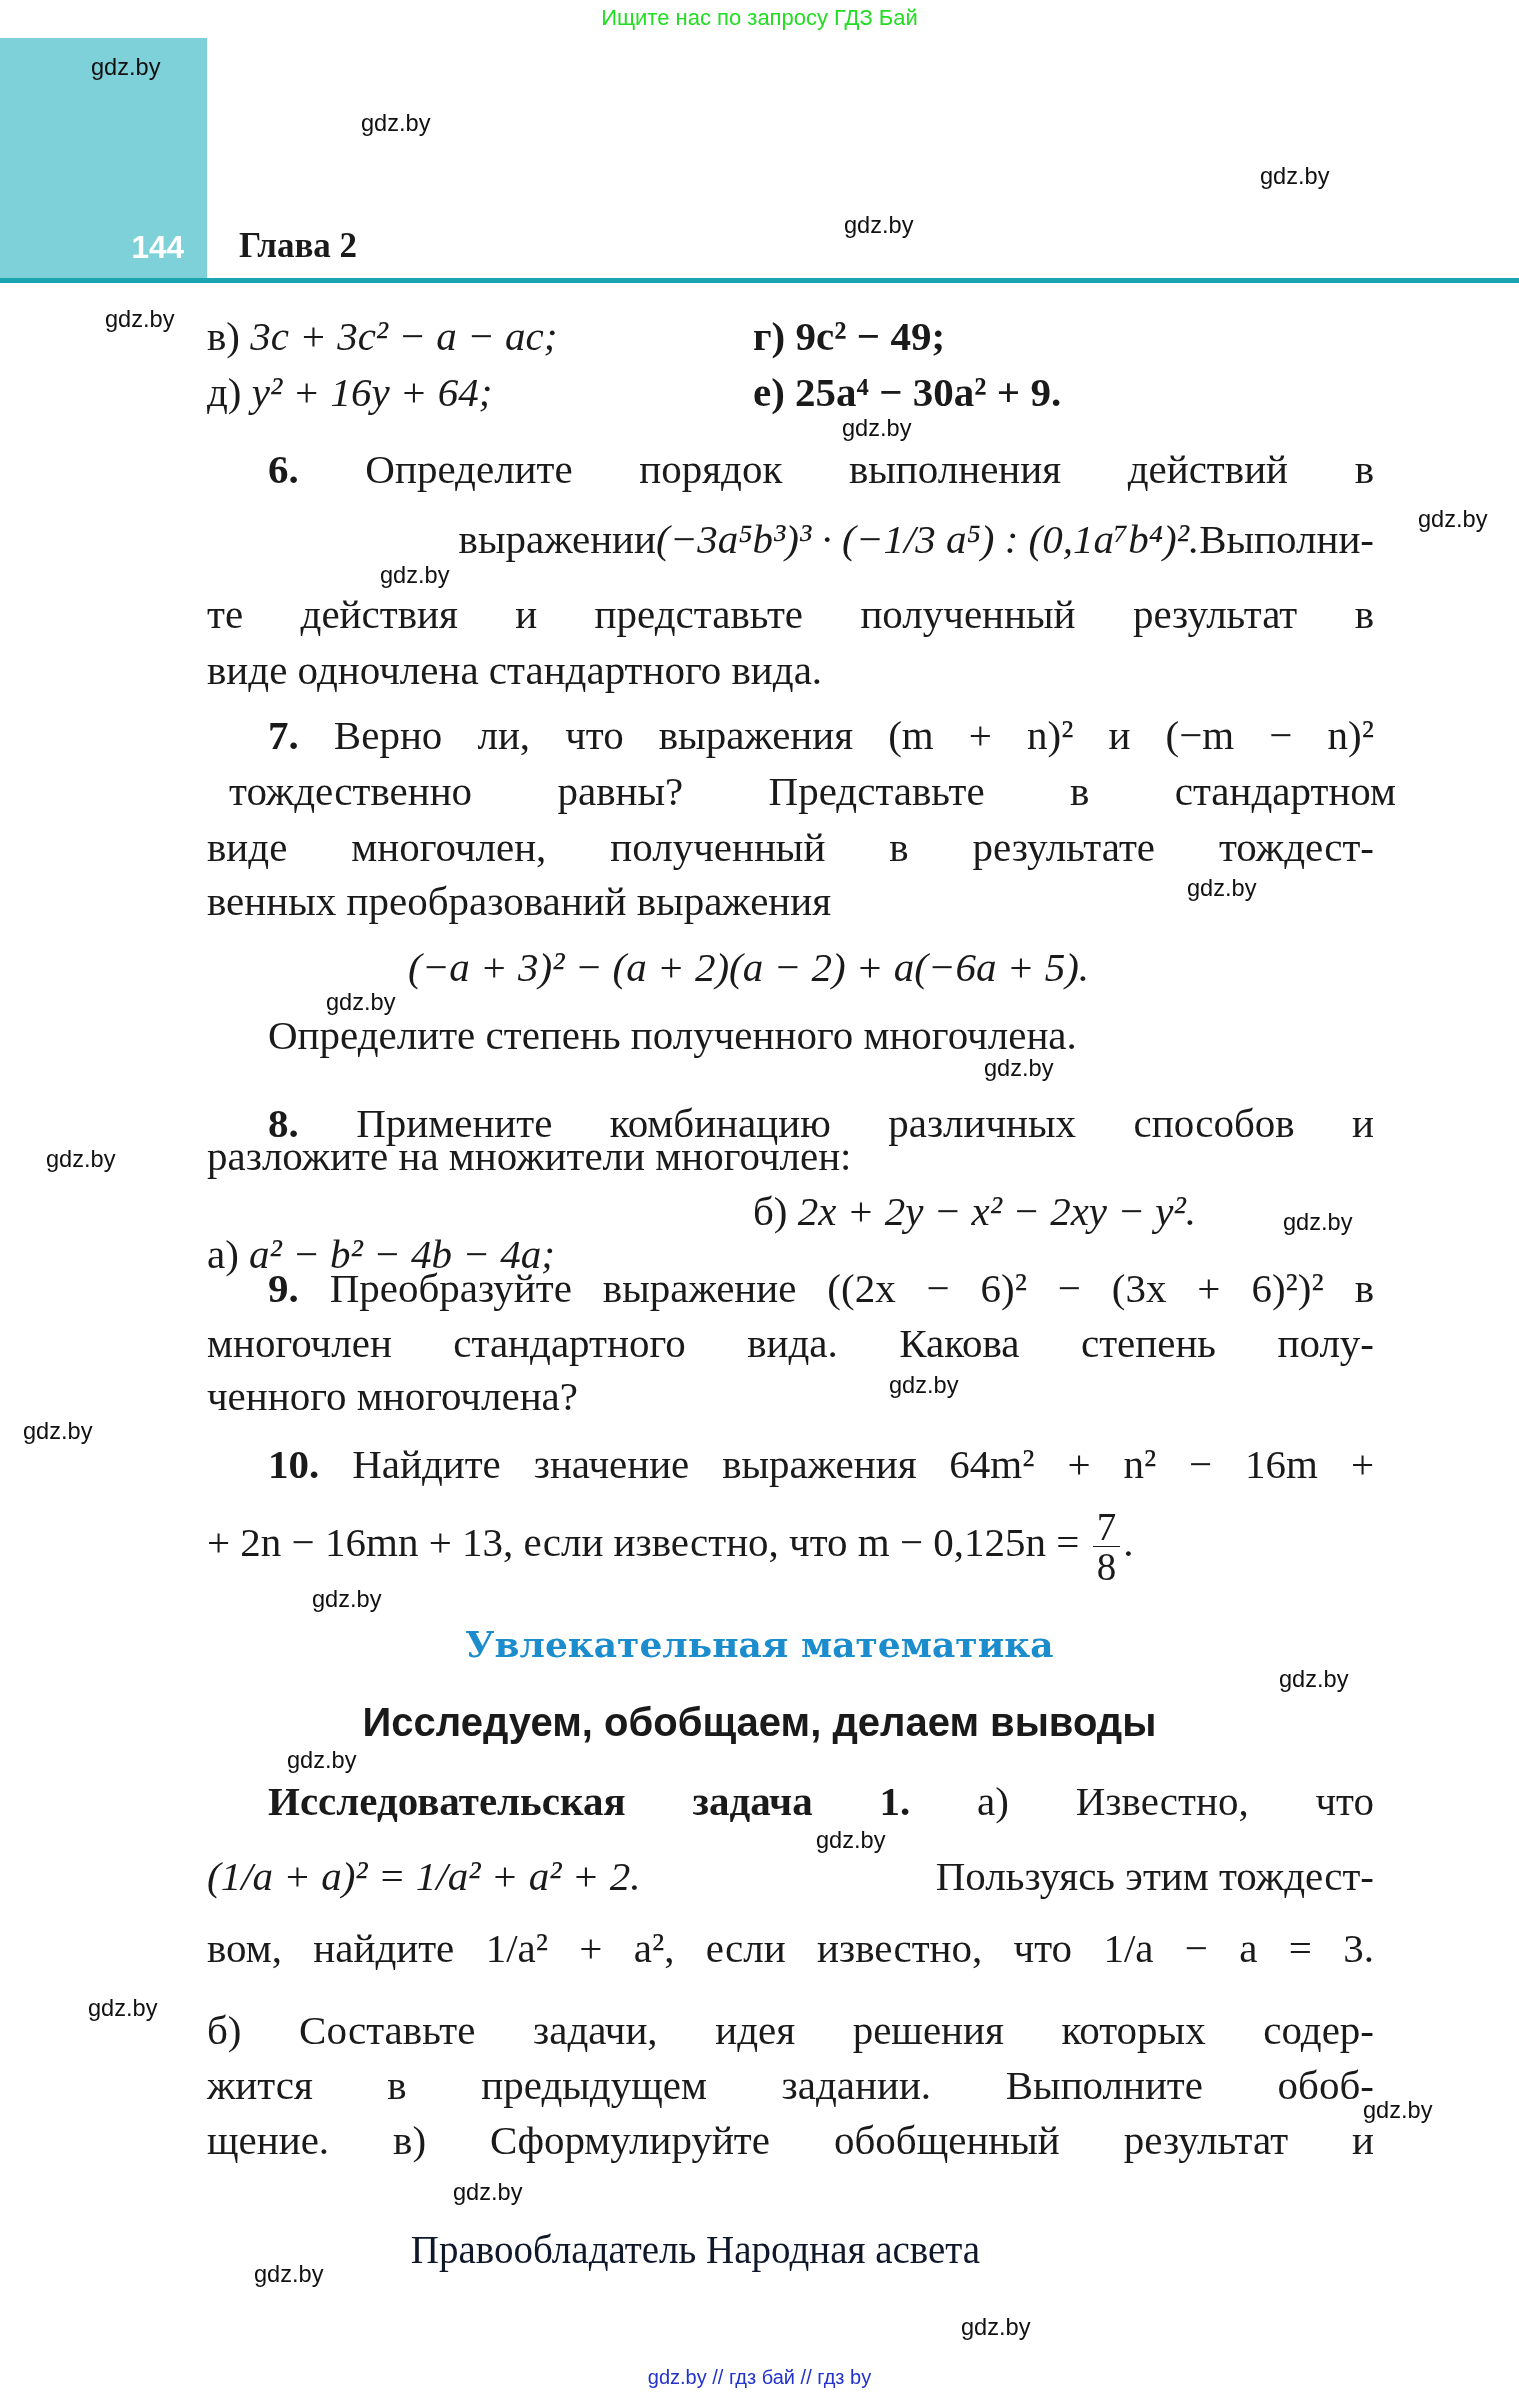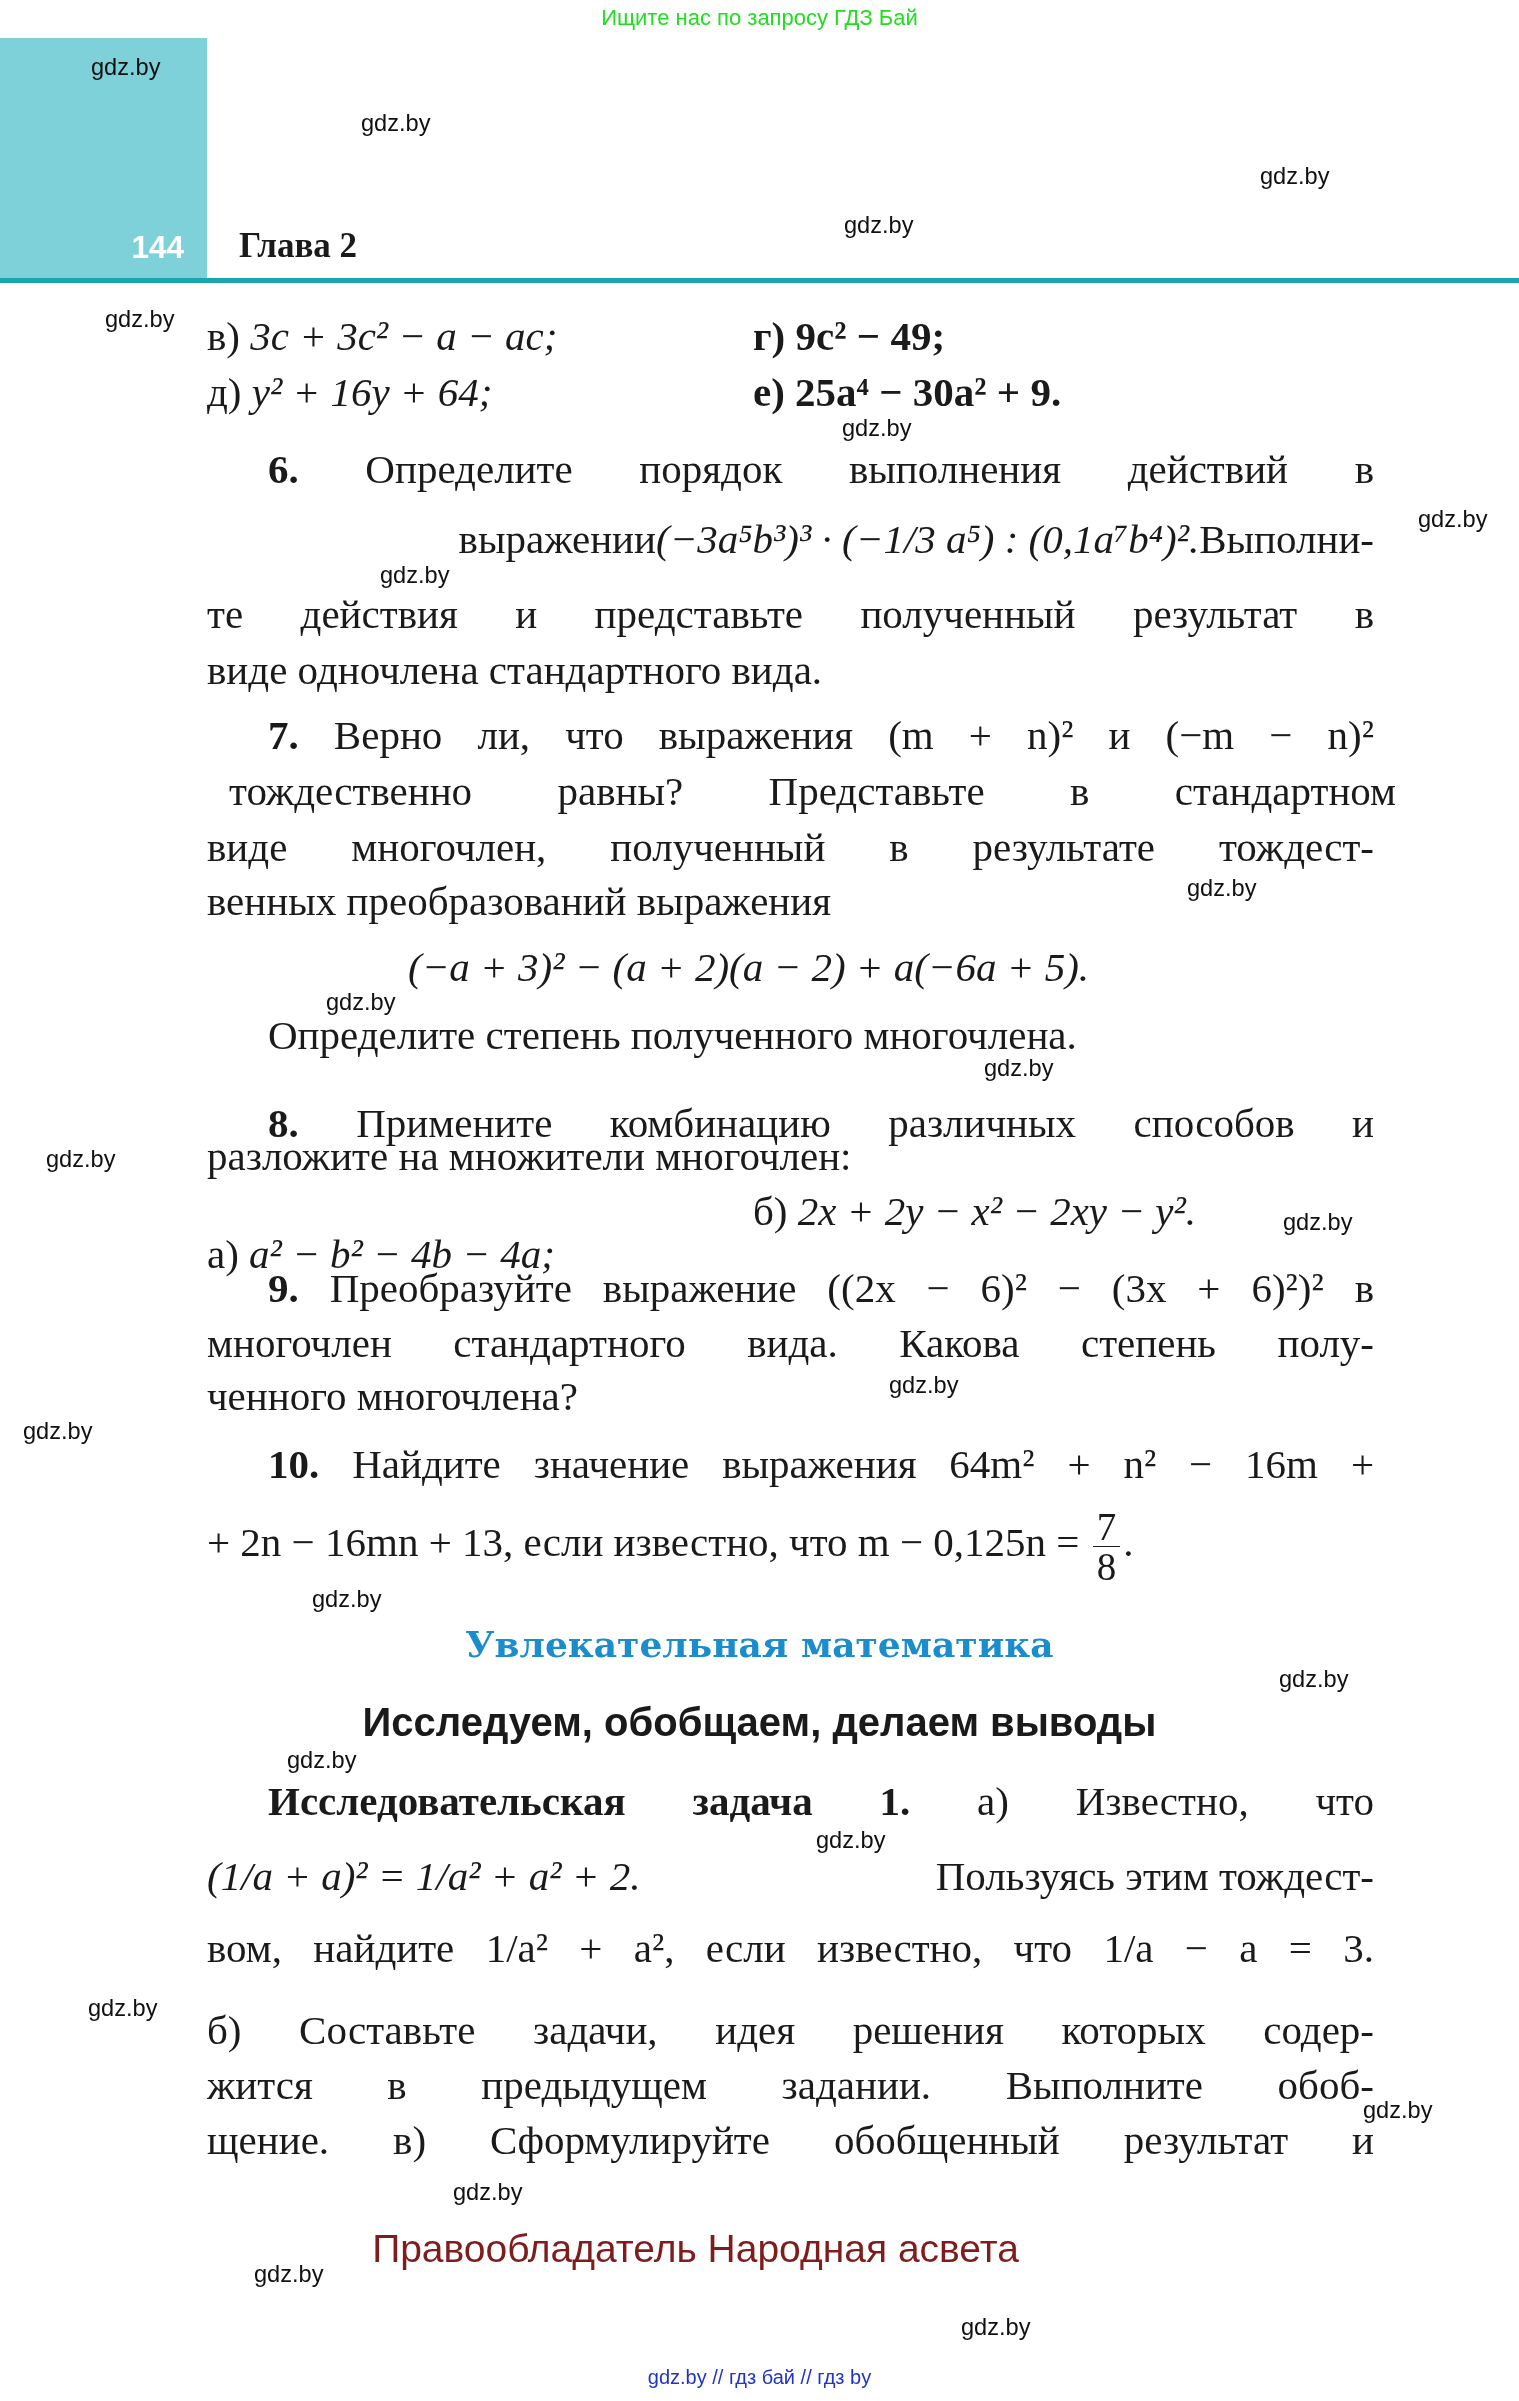--- a/index.html
+++ b/index.html
@@ -19,22 +19,22 @@
   .just-short { width:1106px; text-align:justify; text-align-last:justify; white-space:normal; }
   .m { font-family:"Liberation Serif", serif; font-style:italic; }
   .b { font-weight:bold; }
   .frac { display:inline-block; vertical-align:middle; text-align:center; font-size:39px; line-height:39px; margin:0 3.5px; }
   .frac .num { display:block; border-bottom:1.8px solid #1a1a1a; padding:0 3.5px; }
   .frac .den { display:block; }
   .heading-blue { top:1623px; left:0; width:1519px; text-align:center; font-family:"DejaVu Serif", serif;
                   font-weight:bold; font-size:36px; color:#1b8ccc; }
   .heading-black { top:1700px; left:0; width:1519px; text-align:center; font-family:"Liberation Sans", sans-serif;
                    font-weight:bold; font-size:40px; color:#1a1a1a; }
-  .owner { top:2227px; left:0; width:1391px; text-align:center; font-family:Liberation Sans, sans-serif;
-           font-size:39px; color:#7f1d1d; }
+  .owner { top:2227px; left:0; width:1391px; text-align:center; font-family:Liberation Serif, serif;
+           font-size:39px; color:#0f172a; }
   .footer-links { top:2366px; left:0; width:1519px; text-align:center; font-family:"Liberation Sans", sans-serif;
                   font-size:20px; color:#2233cc; }
 </style>
 </head>
 <body>
 
 <div class="abs top-banner">Ищите нас по запросу ГДЗ Бай</div>
 
 <div class="chapter-box">
   <span class="page-num">144</span>

